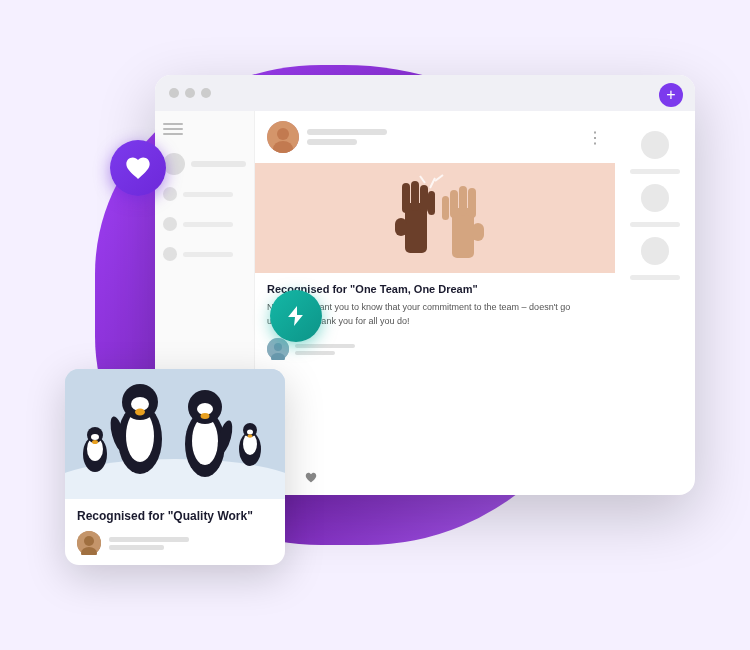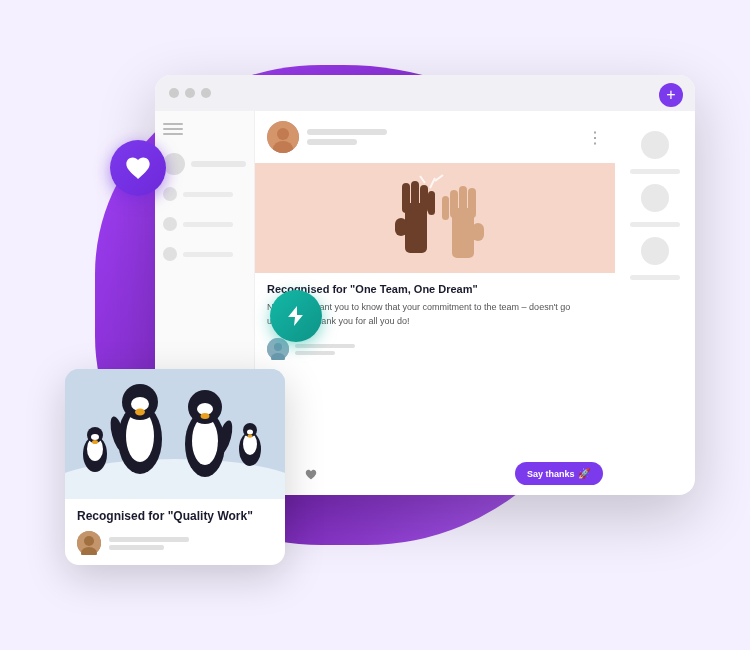--- a/index.html
+++ b/index.html
@@ -572,24 +572,20 @@
             </svg>
           </div>
           <span class="action-count"></span>
           <div class="action-icon">
             <svg viewBox="0 0 16 16" width="14" height="14" fill="#888">
               <path d="M8 14s-6-3.9-6-7.5C2 4 3.7 3 5 3c1.2 0 2.3.7 3 1.8C8.7 3.7 9.8 3 11 3c1.3 0 3 1 3 3.5C14 10.1 8 14 8 14z"></path>
             </svg>
           </div>
           <span class="action-count"></span>
 
-          <button class="say-thanks-btn">
-            <span>Say thanks</span>
-            <span class="send-icon">🚀</span>
-          </button>
         </div>
       </div>
 
       <div class="browser-right">
         <div class="right-circle"></div>
         <div class="right-line"></div>
         <div class="right-circle"></div>
         <div class="right-line"></div>
         <div class="right-circle"></div>
         <div class="right-line"></div>

